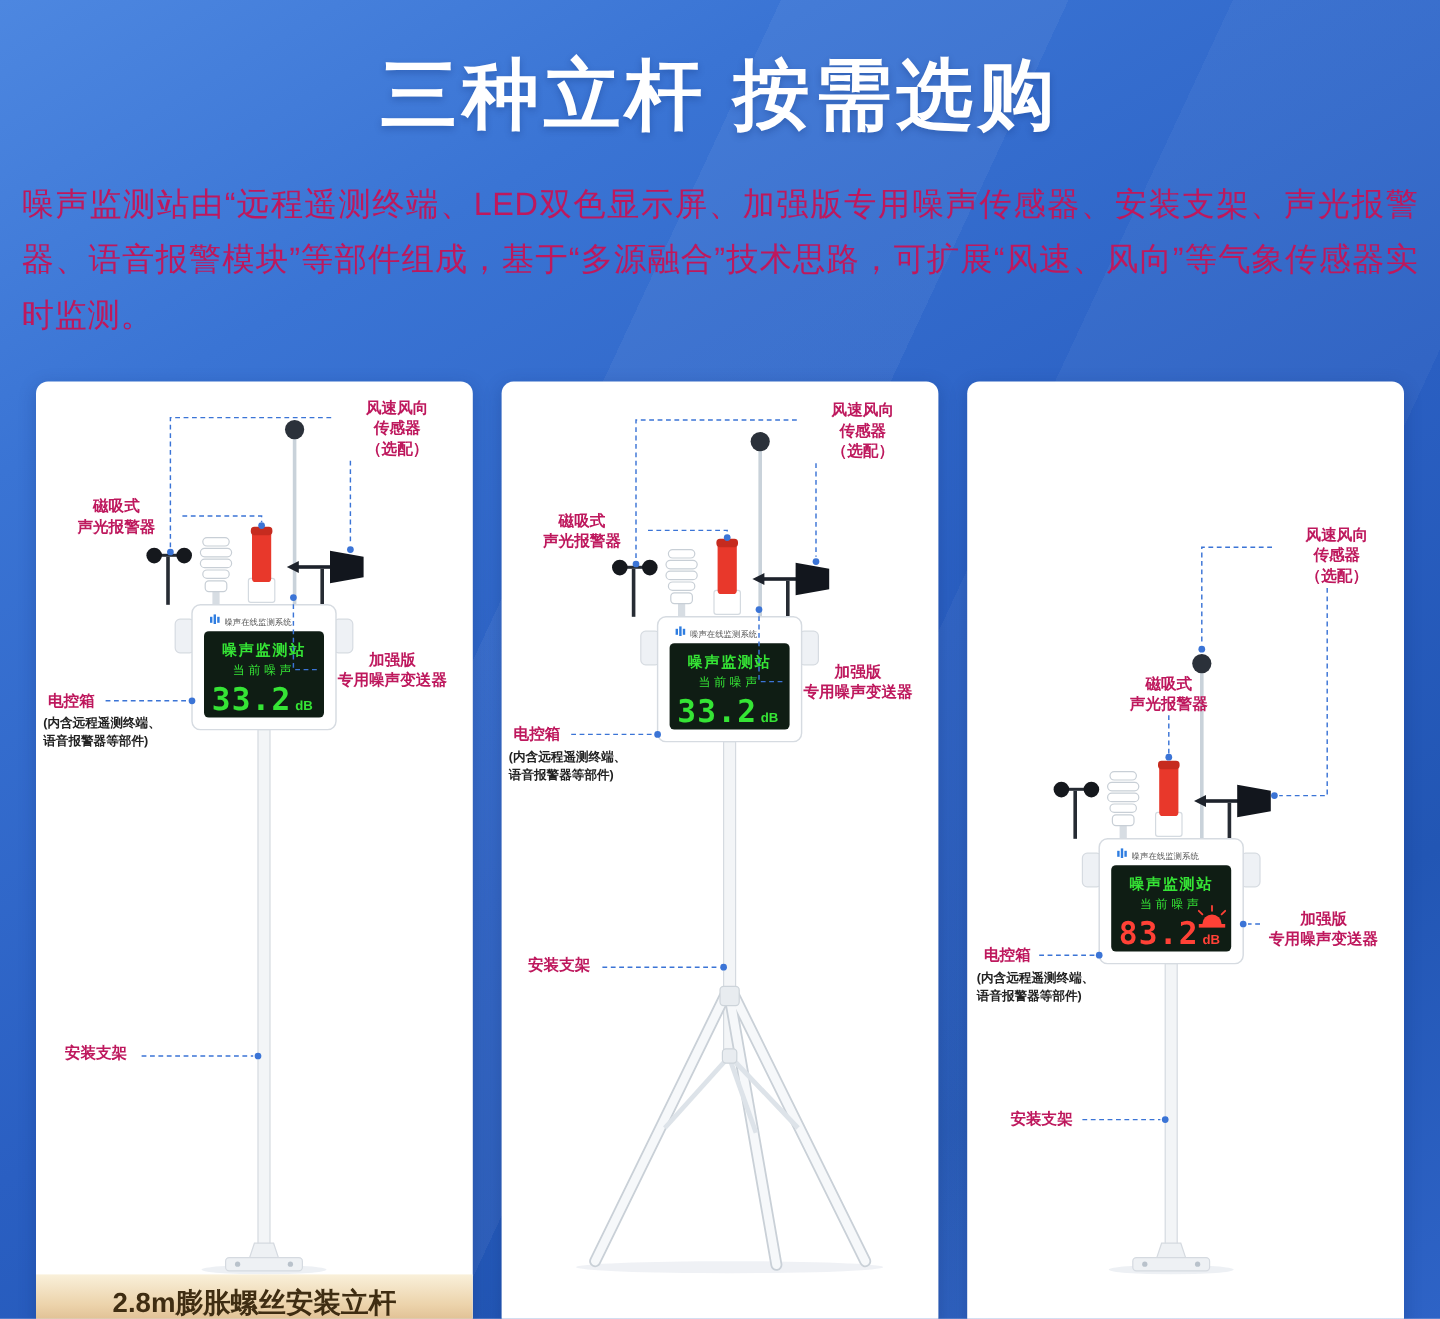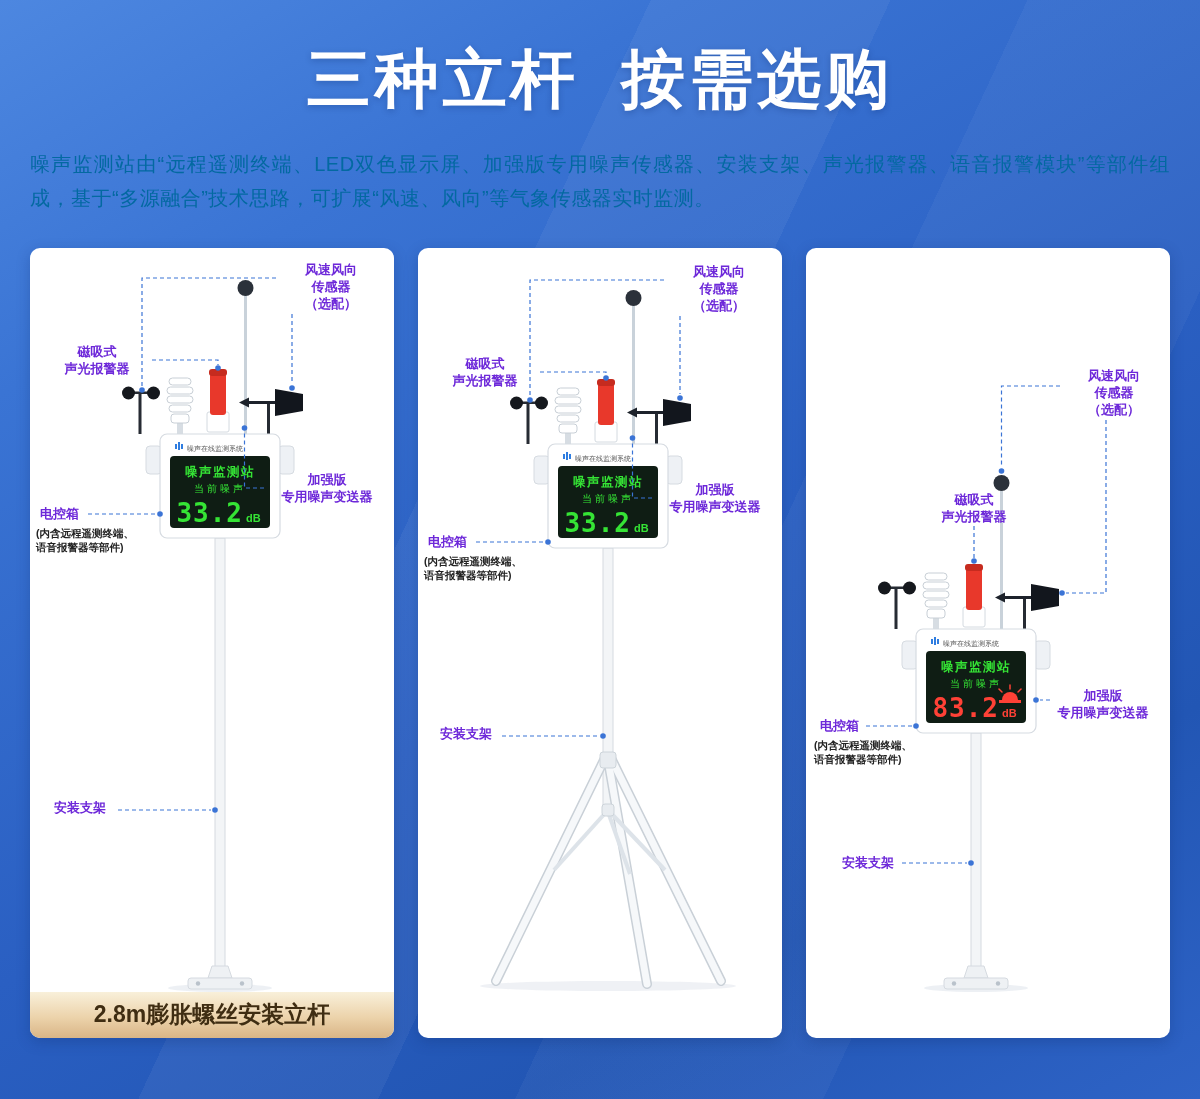--- a/index.html
+++ b/index.html
@@ -13,35 +13,34 @@
   .bg-streaks{
     position:absolute; inset:0; pointer-events:none;
     background:
       linear-gradient(115deg, transparent 38%, rgba(255,255,255,.05) 38%, rgba(255,255,255,.05) 52%, transparent 52%),
       linear-gradient(115deg, transparent 60%, rgba(255,255,255,.04) 60%, rgba(255,255,255,.04) 78%, transparent 78%);
   }
   .page-title{
     position:relative; text-align:center; padding-top:36px;
     font-size:64px; font-weight:900; color:#ffffff; letter-spacing:4px;
     text-shadow:0 2px 6px rgba(0,30,90,.25);
-    font-family:Liberation Mono, monospace;
   }
   .page-desc{
-    position:relative; margin:24px 30px 0; color:#0369a1;
-    font-size:20px; line-height:1.72; text-align:justify; letter-spacing:.5px;
+    position:relative; margin:24px 18px 0; color:#be185d;
+    font-size:27px; line-height:1.72; text-align:justify; letter-spacing:.5px;
   }
   .cards{ position:relative; display:flex; gap:24px; margin:32px 30px 0; }
   .card{
     position:relative; flex:1; height:790px; background:#ffffff;
     border-radius:10px; overflow:hidden; box-shadow:0 4px 14px rgba(10,40,100,.25);
   }
   .illus{ position:relative; width:100%; height:744px; }
   .illus > svg{ position:absolute; left:0; top:0; }
   .callout{
-    position:absolute; color:#6d28d9; font-weight:bold; font-size:13px;
+    position:absolute; color:#be185d; font-weight:bold; font-size:13px;
     line-height:1.3; white-space:pre-line; text-align:center;
   }
   .callout.one-line{ text-align:left; }
   .note{
     position:absolute; color:#222; font-weight:bold; font-size:10.5px;
     line-height:1.4; white-space:pre-line; text-align:left;
   }
   .caption{
     position:absolute; left:0; right:0; bottom:0; height:46px;
     display:flex; align-items:center; justify-content:center;

